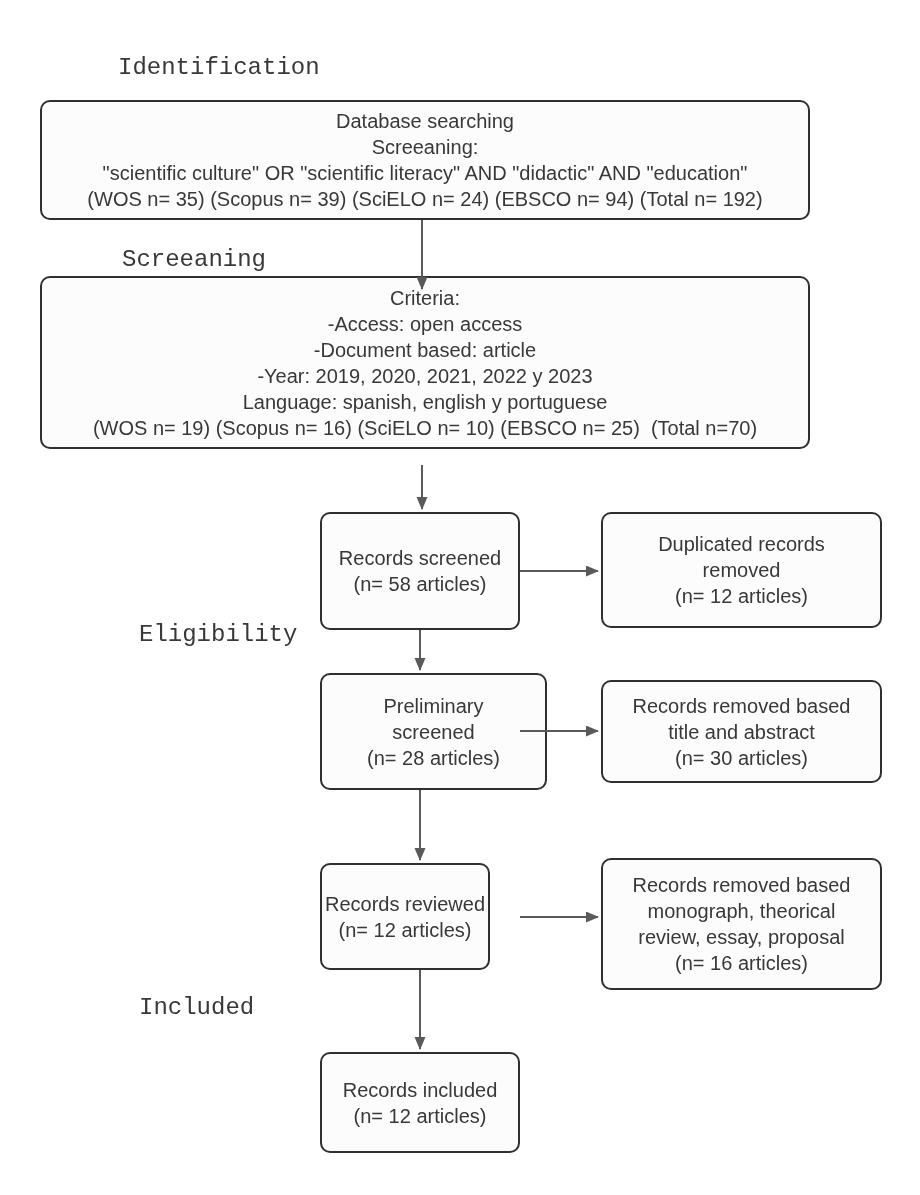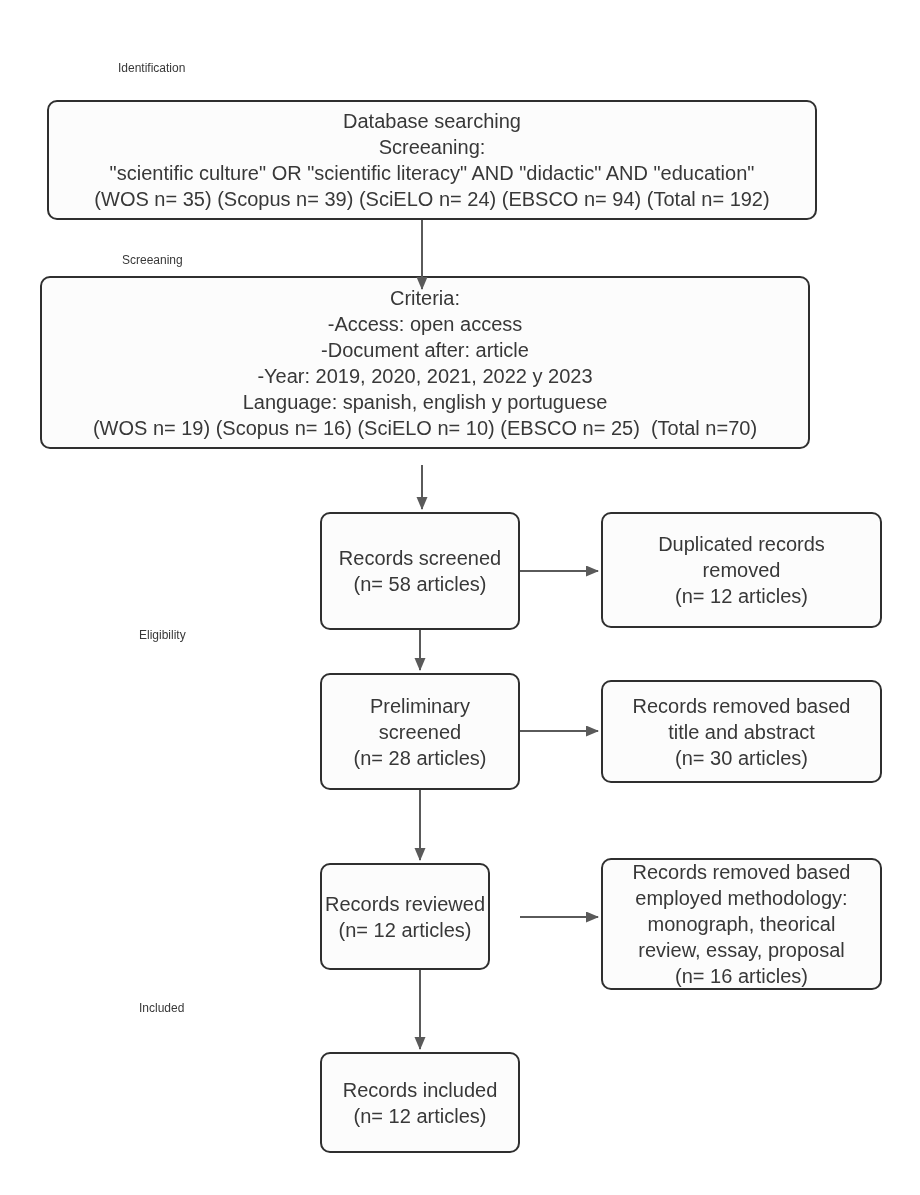--- a/index.html
+++ b/index.html
@@ -13,24 +13,25 @@
   .canvas{
     position:relative;
     width:920px;height:1195px;
     background:var(--bg);
     font-family:"Liberation Sans","DejaVu Sans",sans-serif;
     color:var(--text);
     overflow:hidden;
   }
   .stage-label{
     position:absolute;
-    font-size:12px;
+    font-size:24px;
     line-height:22px;
     color:var(--text);
     white-space:pre;
+    font-family:Liberation Mono, monospace;
   }
   .box{
     position:absolute;
     box-sizing:border-box;
     background:var(--box-fill);
     border:2px solid var(--box-border);
     border-radius:10px;
     display:flex;
     flex-direction:column;
     justify-content:center;
@@ -59,67 +60,66 @@
 </head>
 <body>
 
 <div class="canvas">
 
   <div class="stage-label" style="left:118px;top:57px">Identification</div>
   <div class="stage-label" style="left:122px;top:249px">Screeaning</div>
   <div class="stage-label" style="left:139px;top:624px">Eligibility</div>
   <div class="stage-label" style="left:139px;top:997px">Included</div>
 
-  <div class="box" style="left:47px;top:100px;width:770px;height:120px">
+  <div class="box" style="left:40px;top:100px;width:770px;height:120px">
     <div class="ln">Database searching</div>
     <div class="ln">Screeaning:</div>
     <div class="ln">"scientific culture" OR "scientific literacy" AND "didactic" AND "education"</div>
     <div class="ln">(WOS n= 35) (Scopus n= 39) (SciELO n= 24) (EBSCO n= 94) (Total n= 192)</div>
   </div>
 
   <div class="box" style="left:40px;top:276px;width:770px;height:173px">
     <div class="ln">Criteria:</div>
     <div class="ln">-Access: open access</div>
-    <div class="ln">-Document after: article</div>
+    <div class="ln">-Document based: article</div>
     <div class="ln">-Year: 2019, 2020, 2021, 2022 y 2023</div>
     <div class="ln">Language: spanish, english y portuguese</div>
     <div class="ln">(WOS n= 19) (Scopus n= 16) (SciELO n= 10) (EBSCO n= 25)  (Total n=70)</div>
   </div>
 
   <div class="box" style="left:320px;top:512px;width:200px;height:118px">
     <div class="ln">Records screened</div>
     <div class="ln">(n= 58 articles)</div>
   </div>
 
   <div class="box" style="left:601px;top:512px;width:281px;height:116px">
     <div class="ln">Duplicated records</div>
     <div class="ln">removed</div>
     <div class="ln">(n= 12 articles)</div>
   </div>
 
-  <div class="box" style="left:320px;top:673px;width:200px;height:117px">
+  <div class="box" style="left:320px;top:673px;width:227px;height:117px">
     <div class="ln">Preliminary</div>
     <div class="ln">screened</div>
     <div class="ln">(n= 28 articles)</div>
   </div>
 
   <div class="box" style="left:601px;top:680px;width:281px;height:103px">
     <div class="ln">Records removed based</div>
     <div class="ln">title and abstract</div>
     <div class="ln">(n= 30 articles)</div>
   </div>
 
   <div class="box" style="left:320px;top:863px;width:170px;height:107px">
     <div class="ln">Records reviewed</div>
     <div class="ln">(n= 12 articles)</div>
   </div>
 
   <div class="box" style="left:601px;top:858px;width:281px;height:132px">
     <div class="ln">Records removed based</div>
-    <div class="ln">employed methodology:</div>
     <div class="ln">monograph, theorical</div>
     <div class="ln">review, essay, proposal</div>
     <div class="ln">(n= 16 articles)</div>
   </div>
 
   <div class="box" style="left:320px;top:1052px;width:200px;height:101px">
     <div class="ln">Records included</div>
     <div class="ln">(n= 12 articles)</div>
   </div>
 

